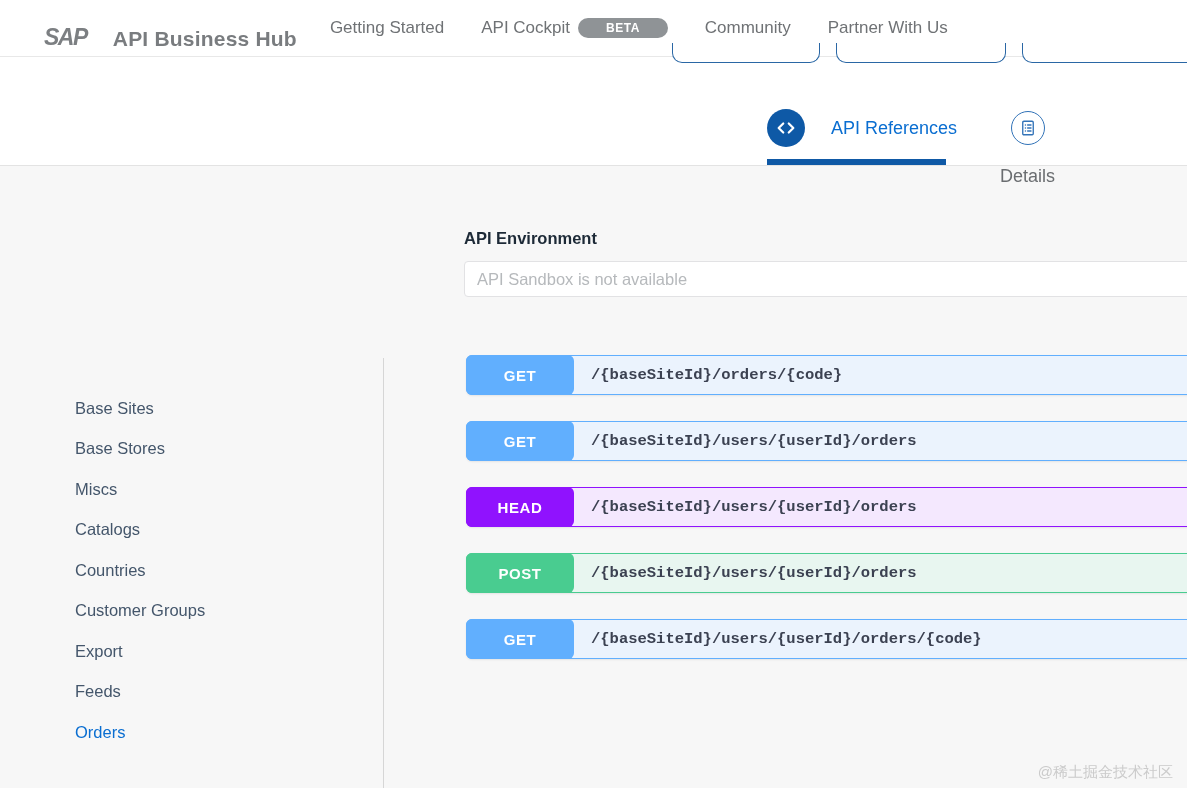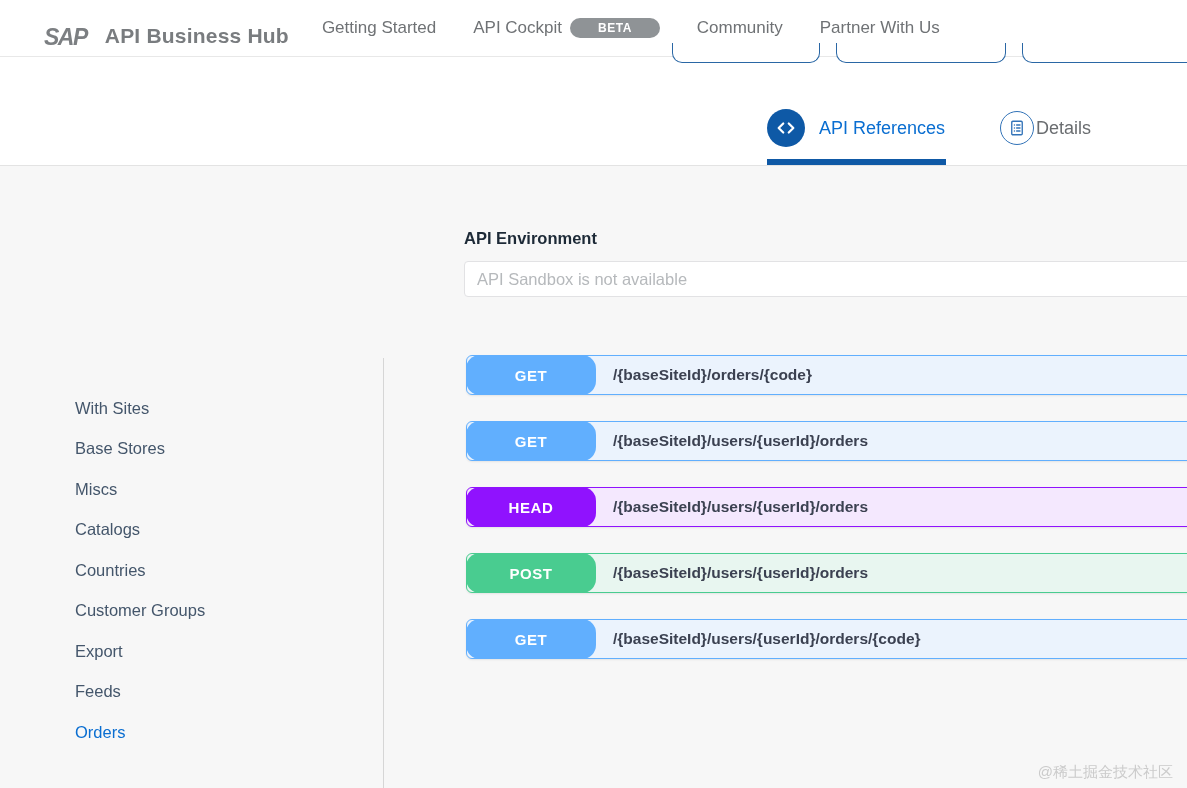--- a/index.html
+++ b/index.html
@@ -9,21 +9,21 @@
     background:#f7f7f7;
     font-family:"Liberation Sans","DejaVu Sans",sans-serif;
   }
 
   
   .topbar {
     position:absolute; top:0; left:0; right:0; height:57px;
     background:#fff; border-bottom:1px solid #e8e8e8;
     display:flex; align-items:center; padding-left:44px; z-index:2;
   }
-  .brand { display:flex; align-items:flex-start; gap:18px; cursor:pointer;margin-top:18px; }
+  .brand { display:flex; align-items:flex-end; gap:26px; cursor:pointer;margin-top:18px; }
   .sap-logo { font-weight:bold; font-style:italic; font-size:23px; color:#7c7f82; letter-spacing:-1.5px; }
   .brand-title { font-size:21px; font-weight:bold; color:#797c7f; letter-spacing:0.2px; }
   .main-nav { display:flex; align-items:flex-start; margin-left:33px; gap:37px; font-size:17px; color:#6f7275; }
   .nav-item { display:flex; align-items:center; gap:8px; cursor:pointer; white-space:nowrap; }
   .beta-pill {
     background:#8f9396; color:#fff; font-size:12px; font-weight:bold;
     padding:3px 28px; border-radius:10px; letter-spacing:0.5px;
   }
 
   
@@ -35,26 +35,26 @@
   .pb2 { left:836px; width:170px; }
   .pb3 { left:1022px; width:200px; }
 
   
   .tabbar {
     position:absolute; top:57px; left:0; right:0; height:109px;
     background:#fff; border-bottom:1px solid #e3e3e3; z-index:1;
   }
   .tab { position:absolute; display:flex; align-items:center; cursor:pointer; }
   .tab-api { left:767px; top:52px; gap:14px; }
-  .tab-details { left:1000px; top:54px; gap:2px; }
+  .tab-details { left:1000px; top:54px; gap:21px;flex-direction:column; }
   .tab-circle { display:flex; align-items:center; justify-content:center; border-radius:50%; }
   .tab-circle.filled { width:38px; height:38px; background:#0e59a6; }
   .tab-circle.outline { width:34px; height:34px; border:1.5px solid #3273b8; background:#fff; }
   .tab-label { font-size:18px; color:#6a6d70; white-space:nowrap; }
-  .tab-api .tab-label { color:#0a6ed1; }
+  .tab-api .tab-label { color:#0a6ed1;margin-left:12px; }
   .tab-underline { position:absolute; left:767px; bottom:0; width:179px; height:6px; background:#0f59a6; }
 
   
   .env-label { position:absolute; left:464px; top:229px; font-size:16.5px; font-weight:bold; color:#1d2a37; }
   .env-input {
     position:absolute; left:464px; top:261px; width:730px; height:36px;
     background:#fff; border:1px solid #e2e2e4; border-radius:4px;
     padding:0 12px; font-size:16.5px; color:#32363a; font-family:inherit; outline:none;
   }
   .env-input::placeholder { color:#b6b9bc; }
@@ -69,25 +69,25 @@
   .side-item.active { color:#0a6ed1; }
 
   
   .endpoints { position:absolute; left:466px; top:355px; width:728px; }
   .endpoint-row {
     height:40px; margin-bottom:26px; border:1px solid; border-radius:6px;
     display:flex; align-items:center; cursor:pointer;
     box-shadow:0 1px 2px rgba(0,0,0,0.08);
   }
   .method-badge {
-    width:130px; height:40px; margin:-1px 0 -1px -1px; flex-shrink:0;
-    border-radius:14px; display:flex; align-items:center; justify-content:center;
+    width:108px; height:40px; margin:-1px 0 -1px -1px; flex-shrink:0;
+    border-radius:6px; display:flex; align-items:center; justify-content:center;
     color:#fff; font-weight:bold; font-size:15px; letter-spacing:0.6px;
   }
-  .endpoint-path { margin-left:17px; font-size:15.5px; font-weight:bold; color:#3b4151; white-space:nowrap; }
+  .endpoint-path { margin-left:17px; font-size:15.5px; font-weight:bold; color:#3b4151; white-space:nowrap;font-family:Liberation Mono, monospace; }
 
   
   .watermark { position:absolute; right:14px; bottom:6px; font-size:15px; color:#cbcbcb;margin-left:16px; }
 </style>
 </head>
 <body>
 
 <div class="screen">
 
   <header class="topbar">
@@ -141,21 +141,21 @@
       <span class="tab-label">Details</span>
     </div>
     <div class="tab-underline"></div>
   </section>
 
   <div class="env-label">API Environment</div>
   <input class="env-input" type="text" placeholder="API Sandbox is not available" style="">
 
   <div class="side-divider"></div>
   <ul class="sidebar">
-      <li class="side-item">With Sites</li>
+      <li class="side-item">Base Sites</li>
       <li class="side-item">Base Stores</li>
       <li class="side-item">Miscs</li>
       <li class="side-item">Catalogs</li>
       <li class="side-item">Countries</li>
       <li class="side-item">Customer Groups</li>
       <li class="side-item">Export</li>
       <li class="side-item">Feeds</li>
       <li class="side-item active">Orders</li>
     </ul>
 

